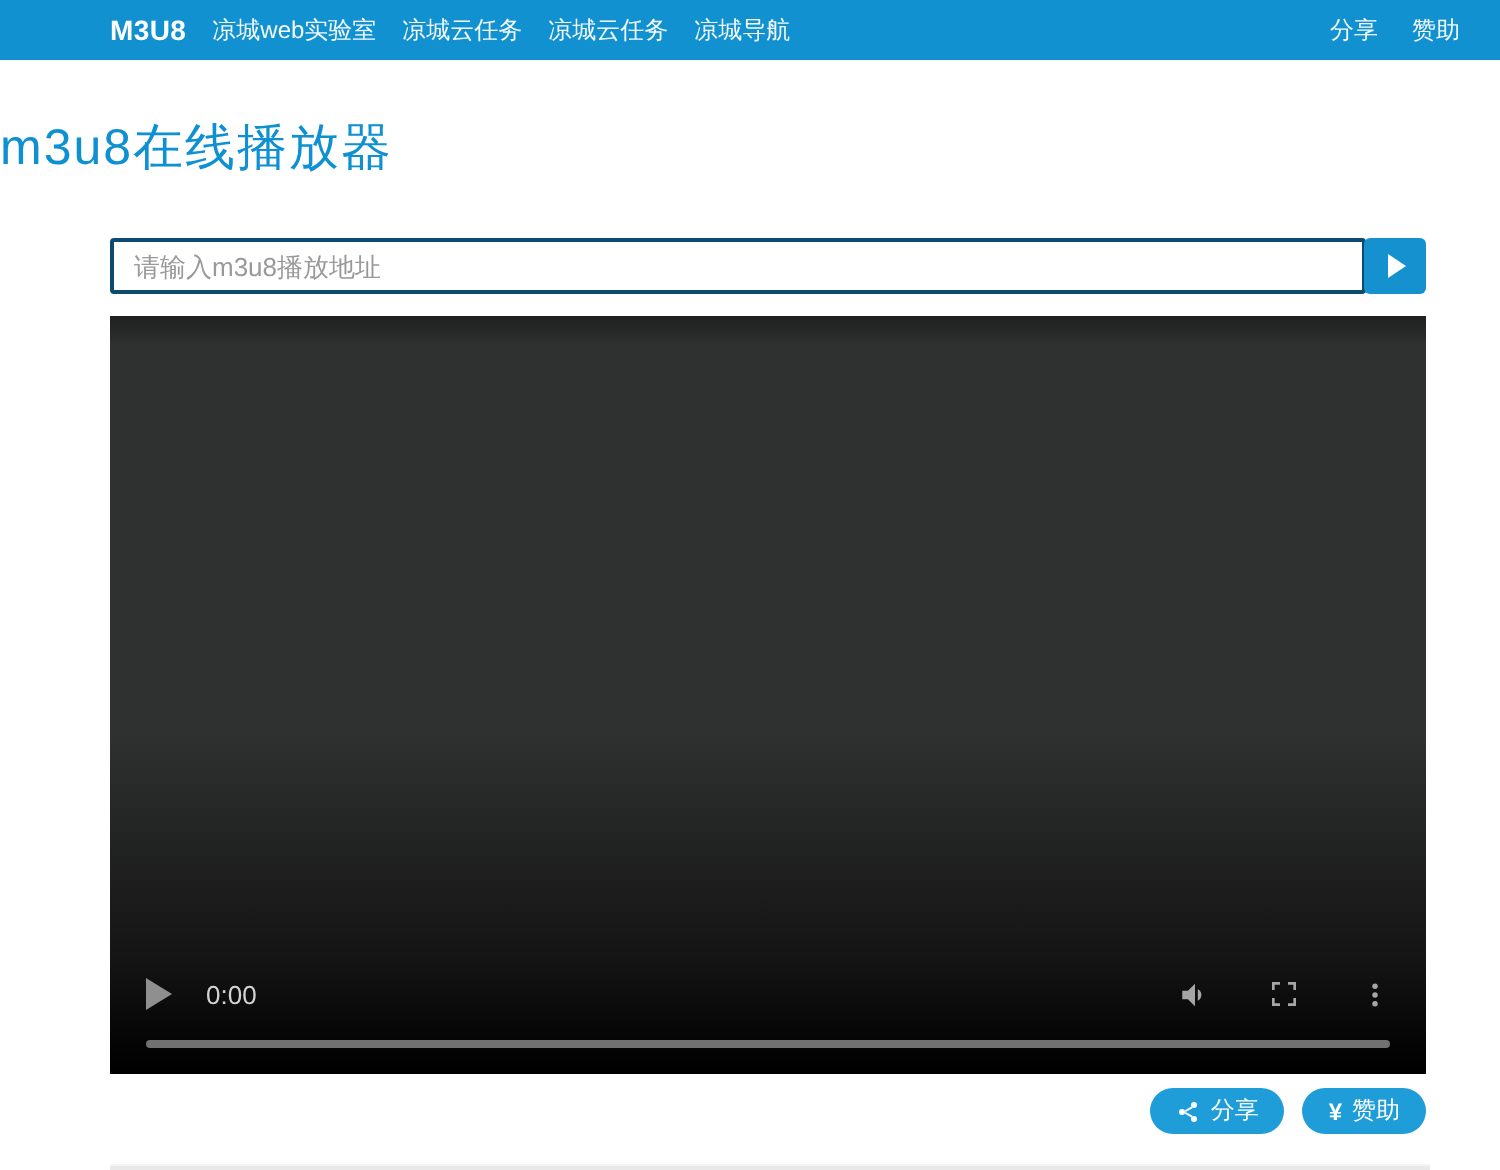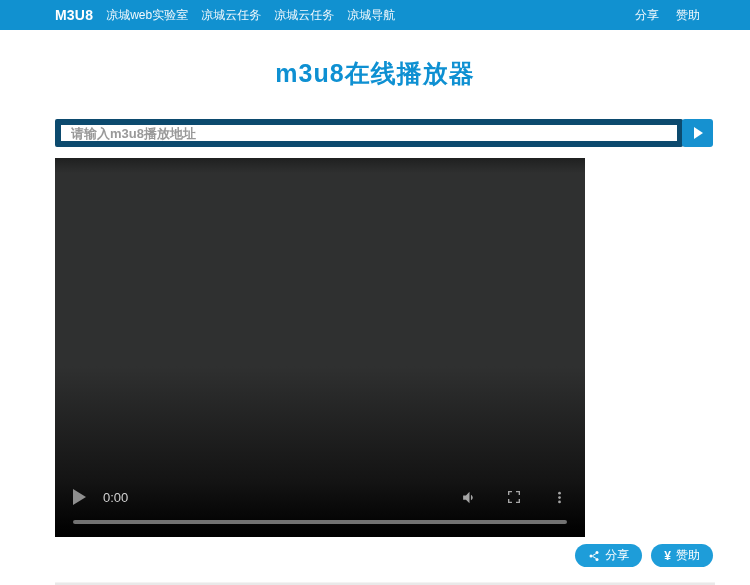--- a/index.html
+++ b/index.html
@@ -1,43 +1,43 @@
 <!DOCTYPE html>
 <html><head>
 <meta charset="utf-8">
 <style>
   * { margin:0; padding:0; box-sizing:border-box; }
   html,body { width:750px; height:585px; overflow:hidden; background:#fff;
               font-family:"Liberation Sans","DejaVu Sans",sans-serif; }
 
   
   .navbar { height:30px; background:#1191d0; display:flex; align-items:center;
-            justify-content:space-between; padding:0 50px 0 55px; }
+            justify-content:space-between; padding:0 20px 0 55px; }
   .nav-left { display:flex; align-items:center; gap:13px; }
   .nav-right { display:flex; align-items:center; gap:17px; }
   .brand { color:#fff; font-size:14px; font-weight:bold; text-decoration:none; letter-spacing:.2px; }
   .nav-link { color:rgba(255,255,255,.95); font-size:12px; text-decoration:none; cursor:pointer; }
 
   
-  .page-title { margin-top:27px; text-align:center; font-size:25px; font-weight:bold;
+  .page-title { margin-top:27px; font-size:25px; font-weight:normal;
                 color:#0e90d2; letter-spacing:1px; }
 
   
   .form-row { margin:29px 0 0 55px; width:658px; display:flex; align-items:stretch; }
-  .url-input { flex:1; height:28px; border:6px solid #0c4a6e; border-radius:2px;
-               padding:0 10px; font-size:13px; color:#555; outline:none;font-weight:bold; }
+  .url-input { flex:1; height:28px; border:2px solid #0c4a6e; border-radius:2px;
+               padding:0 10px; font-size:13px; color:#555; outline:none; }
   .url-input::placeholder { color:#999; }
   .submit-btn { width:31px; height:28px; margin-left:-1px; border:none; border-radius:3px;
                 background:#1691d0; display:flex; align-items:center; justify-content:center;
                 cursor:pointer; }
   .tri-white { width:0; height:0; border-left:9px solid #fff;
                border-top:6px solid transparent; border-bottom:6px solid transparent; margin-left:2px; }
 
   
-  .video-wrap { margin:11px 0 0 55px; width:530px; height:379px; position:relative;
+  .video-wrap { margin:11px 0 0 55px; width:658px; height:379px; position:relative;
                 background:linear-gradient(180deg,#1f2020 0%,#2f3030 4%,#2f3030 55%,#141414 85%,#030303 97%,#000 100%); }
   .video-controls { position:absolute; left:0; right:0; bottom:0; padding:0 18px 13px; }
   .controls-row { display:flex; align-items:center; height:34px; }
   .tri-gray { width:0; height:0; border-left:13px solid #8f8f8f;
               border-top:8px solid transparent; border-bottom:8px solid transparent; cursor:pointer; }
   .time { color:#d2d2d2; font-size:13px; margin-left:17px; }
   .spacer { flex:1; }
   .ctl-btn { background:none; border:none; cursor:pointer; display:flex; align-items:center;
              justify-content:center; padding:0; margin-left:28px; }
   .ctl-dots { margin-left:30px; }

